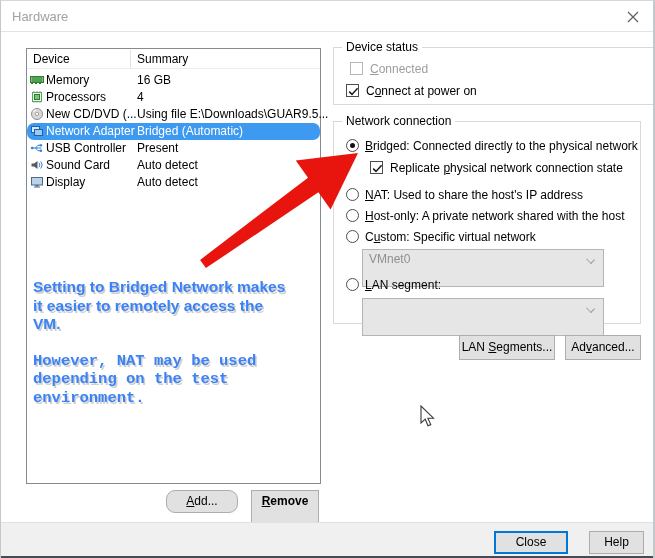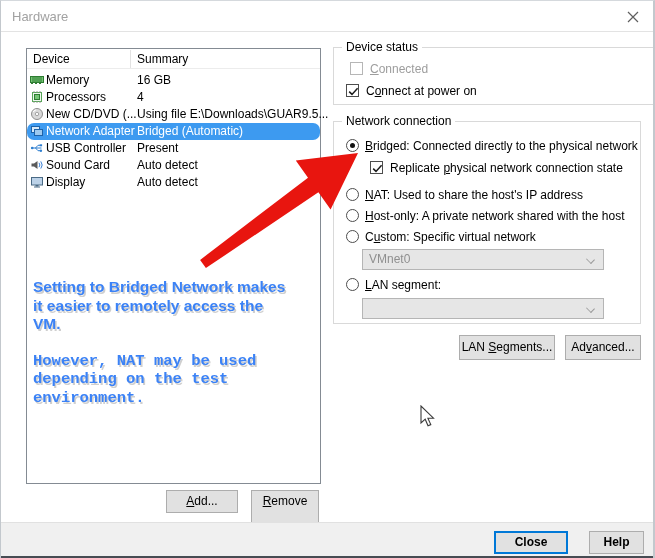--- a/index.html
+++ b/index.html
@@ -33,30 +33,30 @@
   .chk { position:absolute; width:13px; height:13px; background:#fff; border:1px solid #4d4d4d; }
   .chk.disabled { border-color:#b6b6b6; }
   .chk svg { position:absolute; left:-1px; top:-1px; }
   .radio { position:absolute; width:13px; height:13px; border:1px solid #4d4d4d; border-radius:50%; background:#fff; }
   .radio .dot { position:absolute; left:3px; top:3px; width:5px; height:5px; border-radius:50%; background:#111; display:none; }
   .radio.checked .dot { display:block; }
   .ctl-label { position:absolute; line-height:14px; white-space:nowrap; }
   .ctl-label.disabled { color:#9d9d9d; }
   .u { text-decoration:underline; }
 
-  .combo { position:absolute; left:28px; width:242px; height:21px; background:#e6e6e6; border:1px solid #b5b5b5; color:#8f8f8f; line-height:19px; padding-left:6px; }
+  .combo { position:absolute; left:28px; width:242px; height:38px; background:#e6e6e6; border:1px solid #b5b5b5; color:#8f8f8f; line-height:19px; padding-left:6px; }
   .combo .chev { position:absolute; right:9px; top:6px; width:7px; height:7px; border-right:1px solid #9a9a9a; border-bottom:1px solid #9a9a9a; transform:rotate(45deg) scale(1,0.8); }
 
   .btn { position:absolute; background:#e1e1e1; border:1px solid #adadad; text-align:center; line-height:21px; white-space:nowrap; }
   .btn-lanseg { left:458px; top:334px; width:96px; height:25px; line-height:23px; }
   .btn-advanced { left:564px; top:334px; width:76px; height:25px; line-height:23px; }
-  .btn-add { left:165px; top:489px; width:72px; height:23px; }
-  .btn-remove { left:250px; top:489px; width:68px; height:40px; }
-
-  .footer { position:absolute; left:0; top:521px; width:100%; height:37px; background:#f0f0f0; border-top:1px solid #e1e1e1; border-bottom:3px solid #474c53;font-weight:bold; }
+  .btn-add { left:165px; top:489px; width:72px; height:23px;border-radius:9px; }
+  .btn-remove { left:250px; top:489px; width:68px; height:40px;font-weight:bold; }
+
+  .footer { position:absolute; left:0; top:521px; width:100%; height:37px; background:#f0f0f0; border-top:1px solid #e1e1e1; border-bottom:3px solid #474c53; }
   .btn-close { left:493px; top:8px; width:74px; height:23px; border:2px solid #0078d7; line-height:19px; }
   .btn-help  { left:588px; top:8px; width:55px; height:23px; }
 
   .annotation { position:absolute; left:32px; top:277px; width:310px; font-weight:bold; font-size:15.5px; line-height:18.5px; color:#3b82f6; text-shadow:1.5px 1.5px 0 #cfcfcf; }
   .annotation .para2 { margin-top:18px;font-family:Liberation Mono, monospace; }
 
   .overlay { position:absolute; left:0; top:0; width:655px; height:558px; pointer-events:none; }
 </style>
 </head>
 <body>

